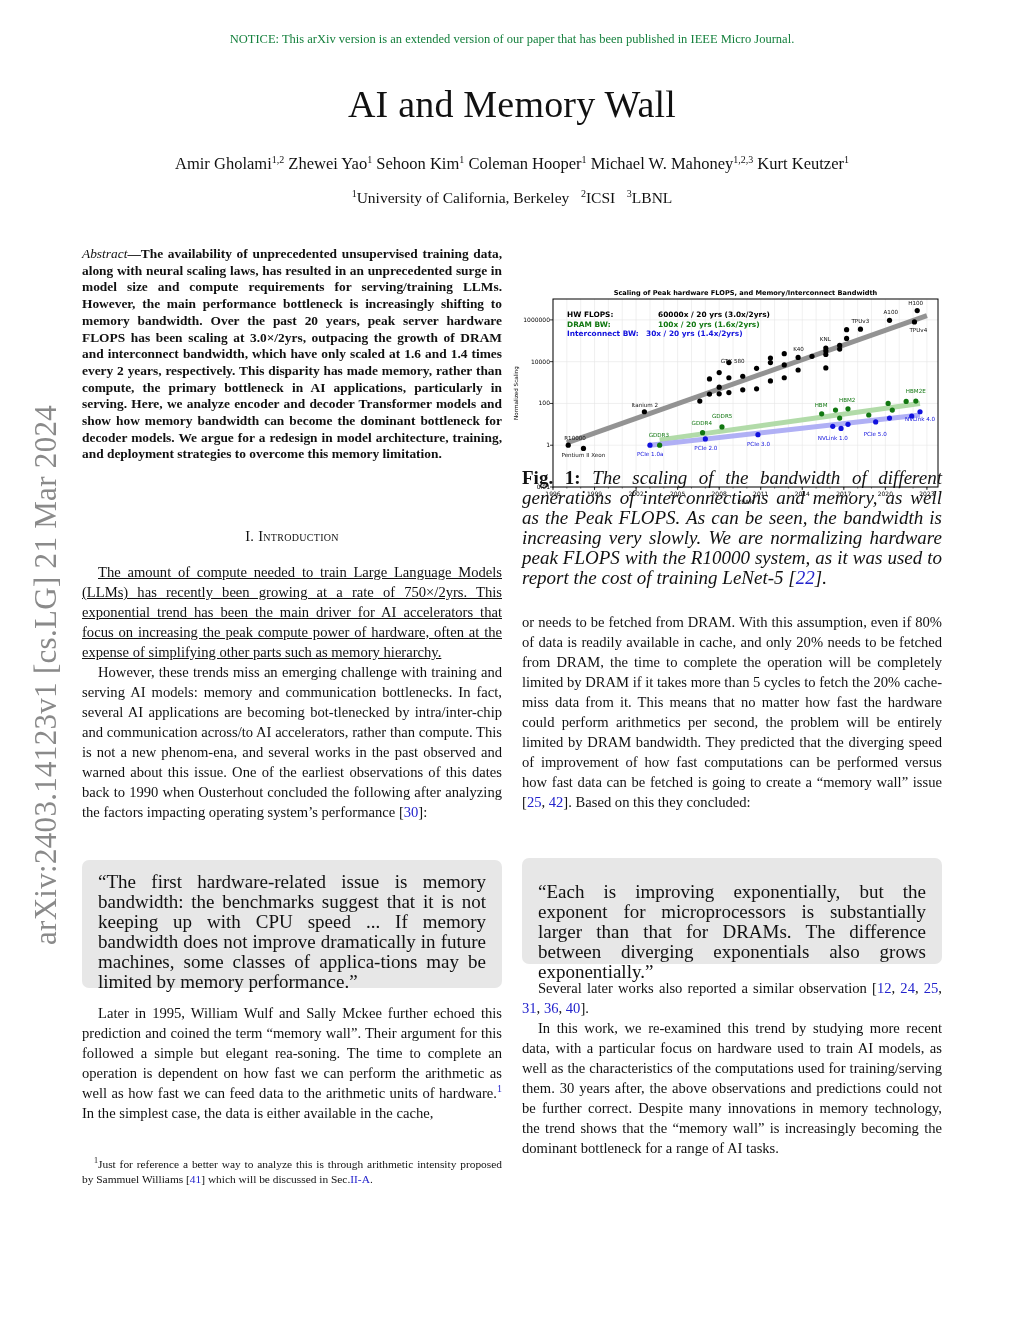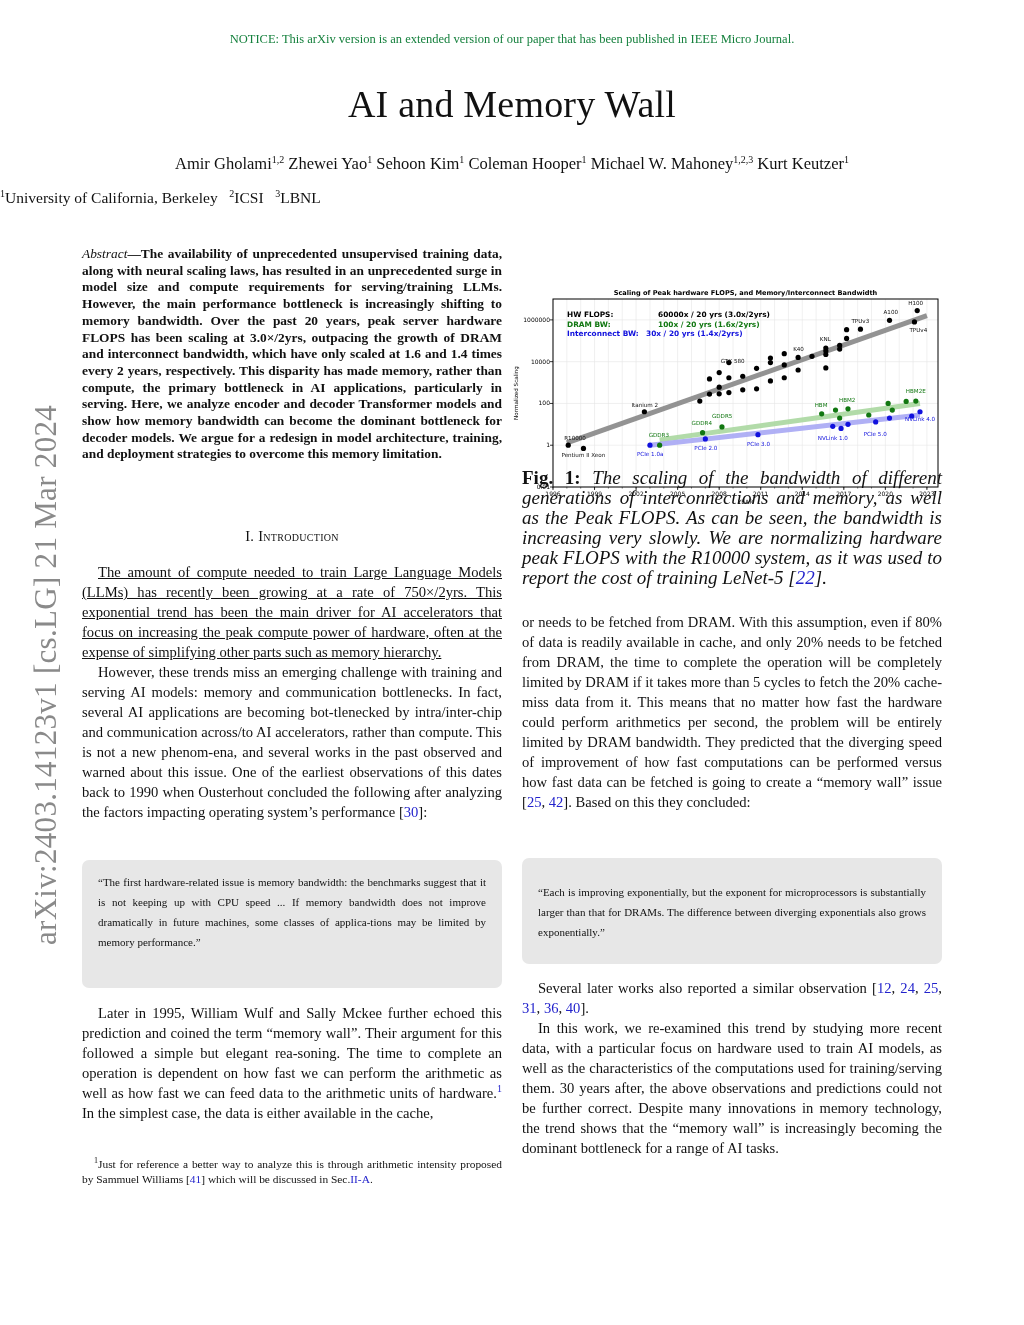--- a/index.html
+++ b/index.html
@@ -3,35 +3,35 @@
 <meta charset="utf-8">
 <style>
   html, body { margin:0; padding:0; background:#ffffff; }
   body { width:1024px; height:1325px; position:relative; overflow:hidden;
          font-family:"Liberation Serif", "DejaVu Serif", serif; color:#111; }
   .notice { position:absolute; top:32px; left:0; width:1024px; text-align:center;
             font-size:12.5px; color:#15803d; }
   .title { position:absolute; top:82px; left:0; width:1024px; text-align:center;
            font-size:38px; font-weight:normal; letter-spacing:0.2px; }
   .authors { position:absolute; top:154px; left:0; width:1024px; text-align:center; font-size:16.5px; }
-  .affil { position:absolute; top:189px; left:0; width:1024px; font-size:15.5px; }
+  .affil { position:absolute; top:189px; left:0; width:1024px; text-align:center; font-size:15.5px; }
   sup { font-size:10px; vertical-align:super; line-height:0; }
   .stamp { position:absolute; left:28px; top:945px; transform-origin:0 0; transform:rotate(-90deg);
            font-size:31px; color:#8a8a8a; white-space:nowrap; letter-spacing:0.3px; }
   .col { position:absolute; width:420px; font-size:14.6px; line-height:20px; text-align:justify; hyphens:manual; }
   .left { left:82px; }
   .right { left:522px; }
   .abstract { top:246px; font-weight:bold; font-size:13.4px; line-height:16.7px; }
   .abstract i { font-weight:normal; }
   .sec { text-align:center; font-size:14.5px; letter-spacing:0.3px; margin:16px; }
   .sc { font-variant:small-caps; }
   p { margin:0; text-indent:16px; }
   .ref { color:#2222cc; }
   .quote { position:absolute; background:#e7e7e7; border-radius:7px; padding:12px 16px;
-           font-size:11px; line-height:20px; text-align:justify; box-sizing:border-box; }
+           font-size:19px; line-height:20px; text-align:justify; box-sizing:border-box; }
   .footnote { font-size:11.4px; line-height:14.6px; text-align:justify; }
   .fnsup { font-size:8px; vertical-align:super; line-height:0; }
   .caption { font-size:19px; line-height:20px; text-align:justify; }
   .caption b { font-style:normal; }
   .caption i { font-style:italic; }
   .chart-wrap { position:absolute; left:508px; top:242px; width:440px; height:220px;margin-top:45px; }
   svg text { font-family:"DejaVu Sans", sans-serif; }
 </style>
 </head>
 <body>

